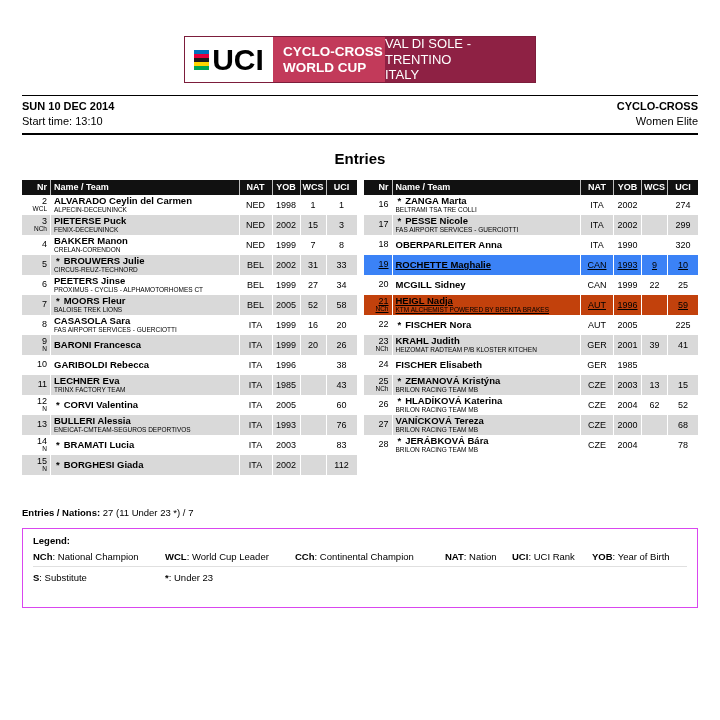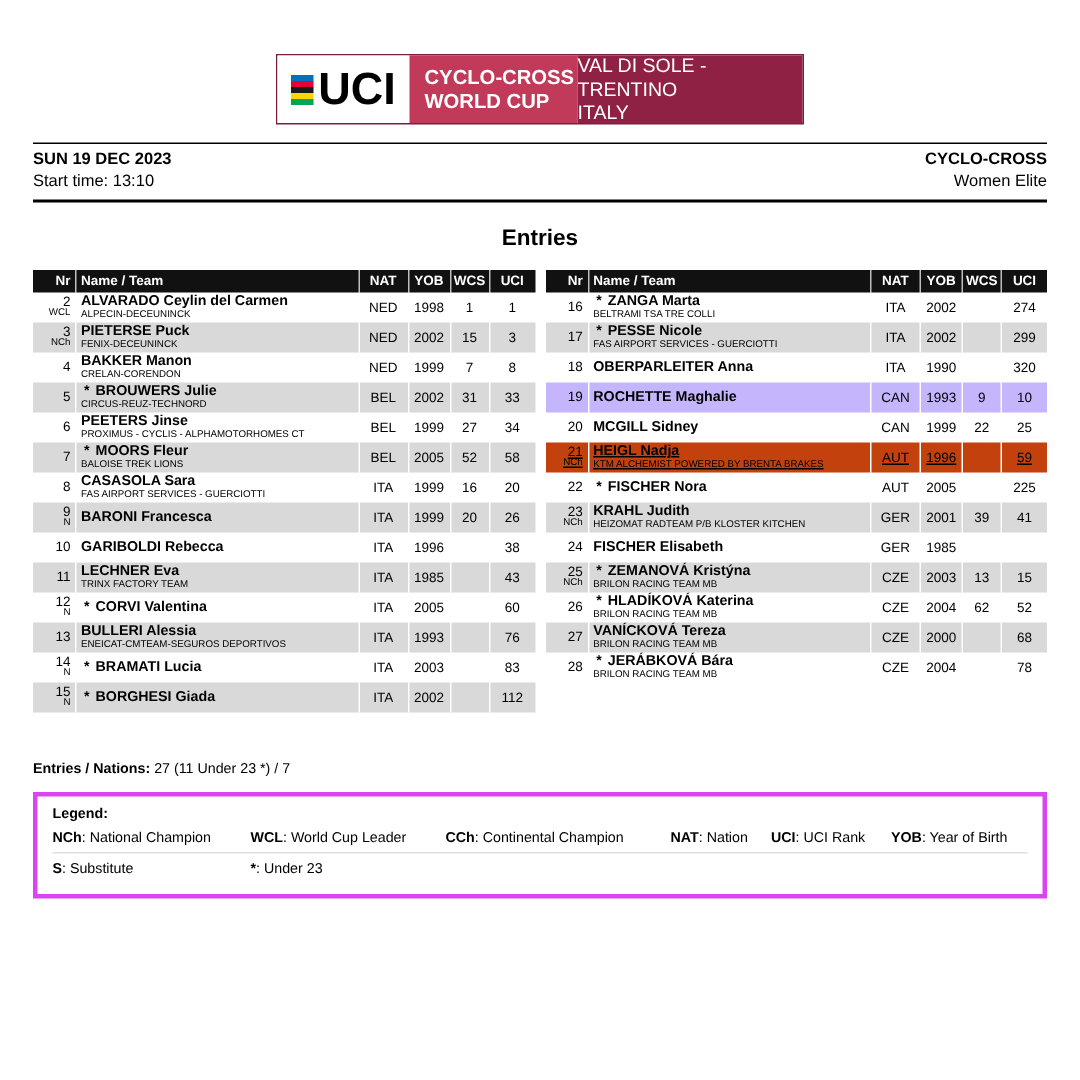--- a/index.html
+++ b/index.html
@@ -48,21 +48,21 @@
   .c-nr .num{font-size:9px;}
   .c-nr .pfx{font-size:6.5px;}
   .c-name{display:flex;flex-direction:column;justify-content:center;padding-left:3px;line-height:1.2;overflow:hidden;}
   .nline{font-weight:bold;font-size:9.5px;white-space:nowrap;}
   .nline .star{display:inline-block;margin:0 4px 0 2px;}
   .tline{font-size:6.5px;white-space:nowrap;}
   .c-val{display:flex;align-items:center;justify-content:center;font-size:9px;}
 
   
   .summary{margin-top:32px;font-size:9.5px;}
-  .legend{margin-top:10px;border:3px solid #d946ef;padding:6px 10px 7px;box-sizing:border-box;}
+  .legend{margin-top:10px;border:1px solid #d946ef;padding:6px 10px 20px;box-sizing:border-box;}
   .legend-title{font-size:9.5px;font-weight:bold;}
   .legend-row{display:grid;grid-template-columns:132px 130px 150px 67px 80px auto;
     font-size:9.5px;padding:5px 0 4px;}
   #legend-row-2{border-top:1px solid #e0e0e0;}
   .legend-row span{white-space:nowrap;}
 </style>
 </head>
 <body>
 
 <div class="page">
@@ -83,21 +83,21 @@
       <div>WORLD CUP</div>
     </div>
     <div class="logo-venue" id="logo-venue" style="background: rgb(142, 33, 68);">
       <div>VAL DI SOLE - TRENTINO</div>
       <div>ITALY</div>
     </div>
   </div>
 
   <div class="infobar">
     <div class="left">
-      <div class="b">SUN 19 DEC 2023</div>
+      <div class="b">SUN 10 DEC 2014</div>
       <div>Start time: 13:10</div>
     </div>
     <div class="right">
       <div class="b">CYCLO-CROSS</div>
       <div>Women Elite</div>
     </div>
   </div>
 
   <h1>Entries</h1>
 
@@ -335,21 +335,21 @@
             <span class="num">18</span>
           </div>
           <div class="cell c-name">
             <div class="nline"><span class="nm">OBERPARLEITER Anna</span></div>
           </div>
           <div class="cell c-val">ITA</div>
           <div class="cell c-val">1990</div>
           <div class="cell c-val"></div>
           <div class="cell c-val">320</div>
         </div>
-        <div class="trow shade" style="background: #c4b5fd;">
+        <div class="trow shade" style="background: #3b82f6; text-decoration: underline;">
           <div class="cell c-nr">
             <span class="num">19</span>
           </div>
           <div class="cell c-name">
             <div class="nline"><span class="nm">ROCHETTE Maghalie</span></div>
           </div>
           <div class="cell c-val">CAN</div>
           <div class="cell c-val">1993</div>
           <div class="cell c-val">9</div>
           <div class="cell c-val">10</div>

